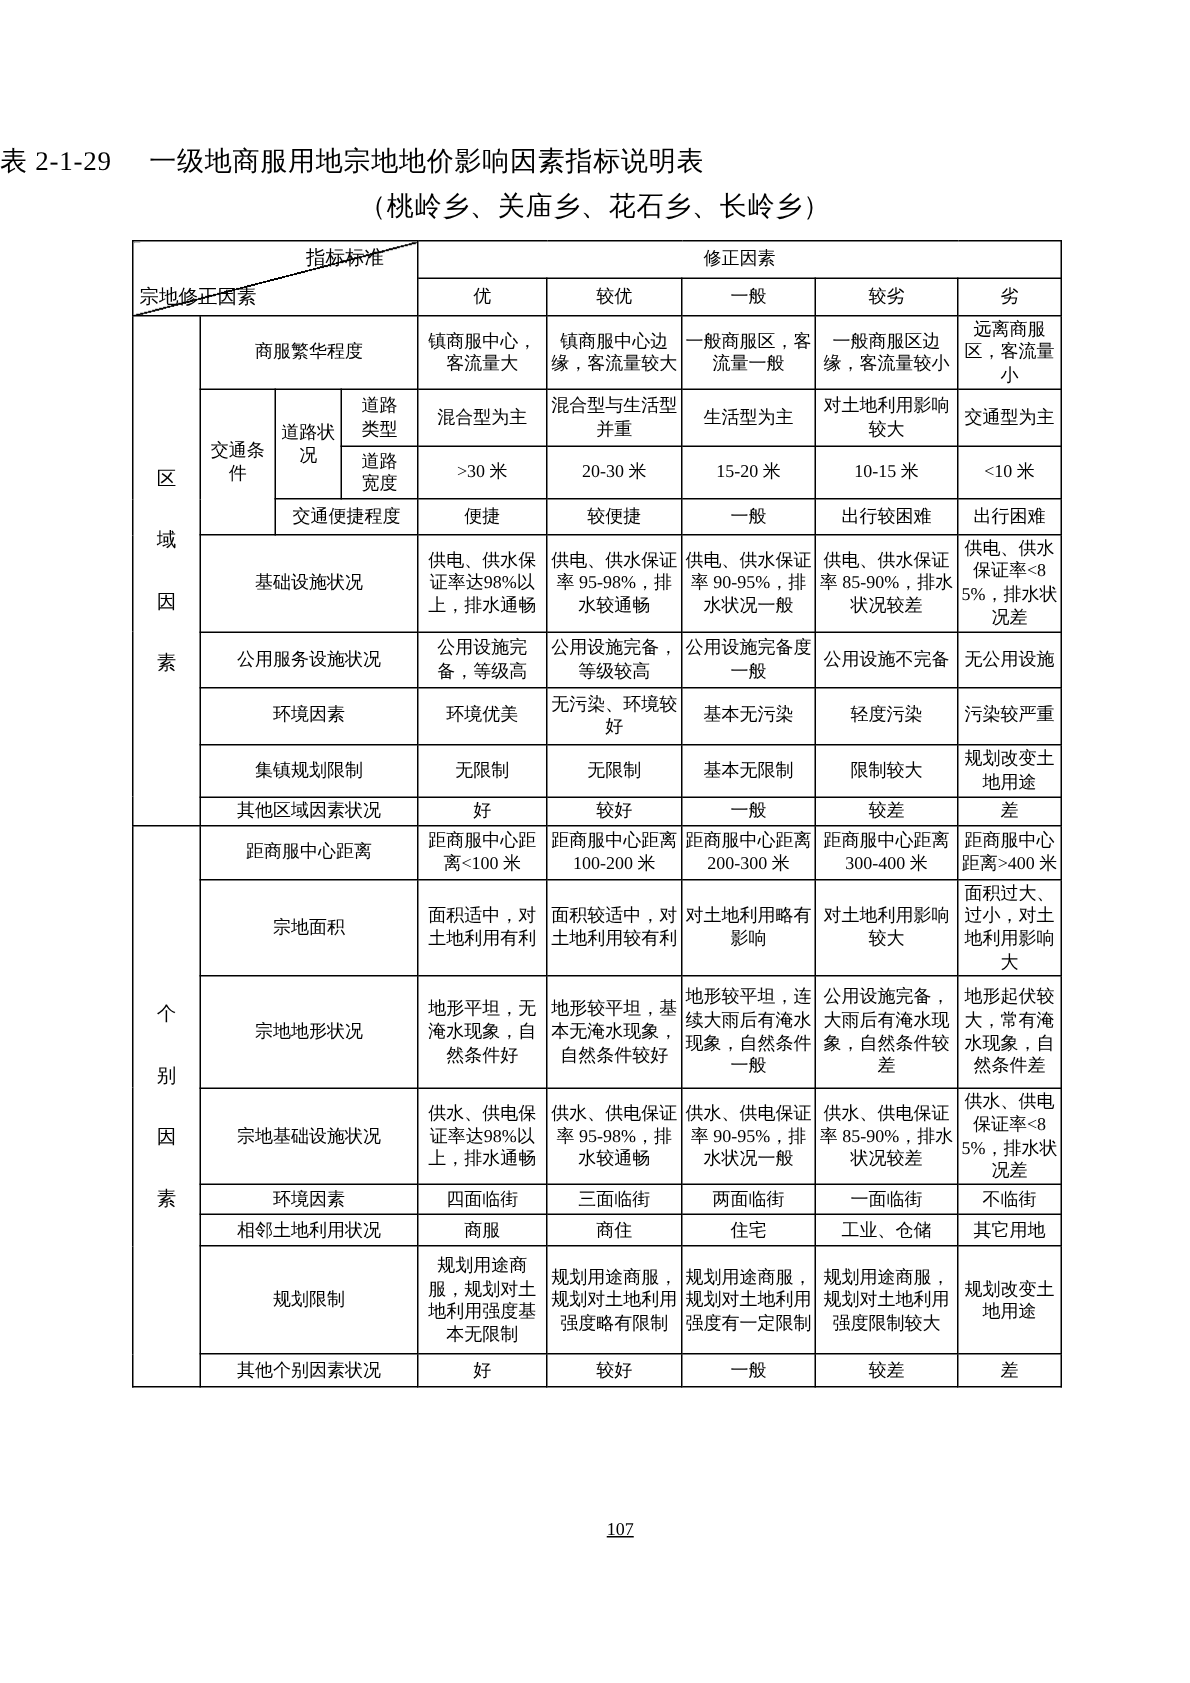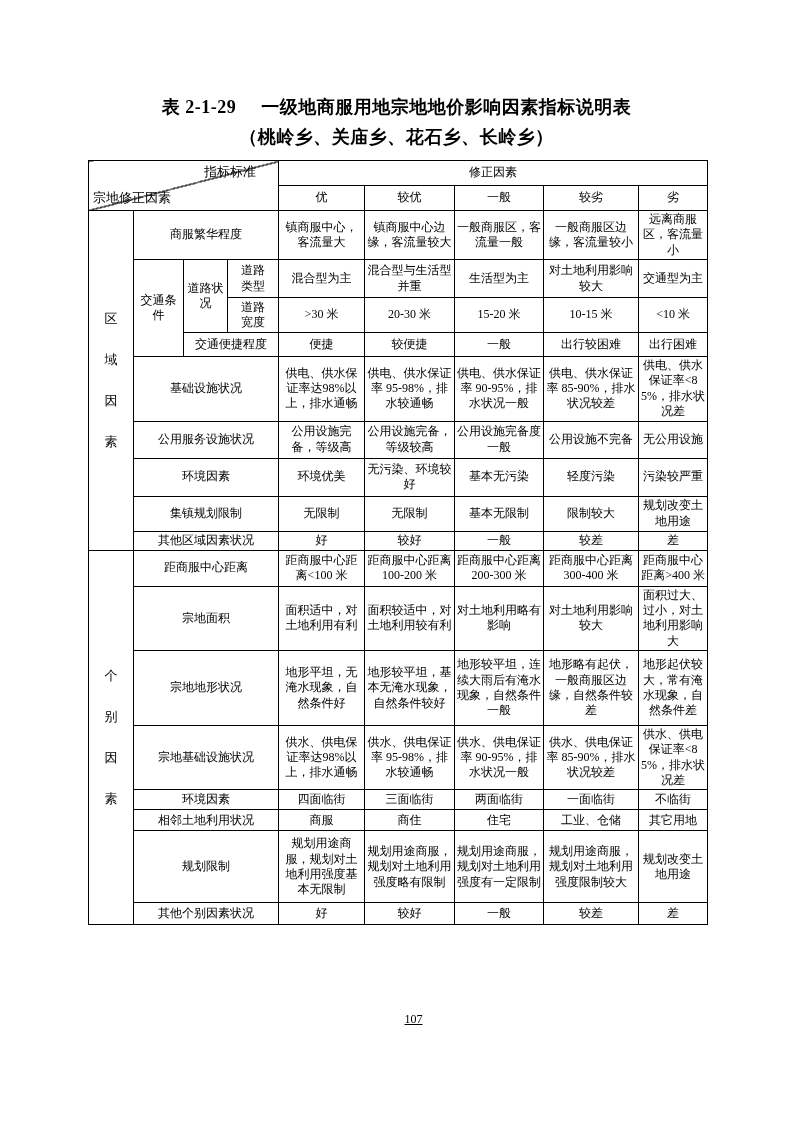--- a/index.html
+++ b/index.html
@@ -3,25 +3,25 @@
 <meta charset="utf-8">
 <style>
   html,body{margin:0;padding:0;}
   body{
     width:793px;height:1122px;background:#ffffff;color:#000;
     font-family:"Liberation Serif","DejaVu Serif",serif;
     position:relative;overflow:hidden;
   }
   .page{position:relative;width:793px;height:1122px;}
   .title{
-    padding-top:94px;text-align:center;font-weight:bold;font-size:18px;
+    padding-top:94px;text-align:left;font-weight:normal;font-size:18px;
     white-space:pre;letter-spacing:0.5px;line-height:26px;
   }
   .subtitle{
-    text-align:center;font-weight:bold;font-size:18px;margin-top:5px;
+    text-align:center;font-weight:normal;font-size:18px;margin-top:5px;
     letter-spacing:0.5px;line-height:24px;
   }
   table.factors{
     border-collapse:collapse;table-layout:fixed;
     margin:11px 0 0 88px;width:619px;
     border:1.5px solid #000;
   }
   table.factors td{
     border:1px solid #000;text-align:center;vertical-align:middle;
     font-size:12px;line-height:1.28;padding:1px 2px;
@@ -197,21 +197,21 @@
       <td class="val">面积较适中，对土地利用较有利</td>
       <td class="val">对土地利用略有影响</td>
       <td class="val">对土地利用影响较大</td>
       <td class="val">面积过大、过小，对土地利用影响大</td>
     </tr>
     <tr class="r11">
       <td class="lab" colspan="3">宗地地形状况</td>
       <td class="val">地形平坦，无淹水现象，自然条件好</td>
       <td class="val">地形较平坦，基本无淹水现象，自然条件较好</td>
       <td class="val">地形较平坦，连续大雨后有淹水现象，自然条件一般</td>
-      <td class="val">地形略有起伏，一般商服区边缘，自然条件较差</td>
+      <td class="val">公用设施完备，大雨后有淹水现象，自然条件较差</td>
       <td class="val">地形起伏较大，常有淹水现象，自然条件差</td>
     </tr>
     <tr class="r12">
       <td class="lab" colspan="3">宗地基础设施状况</td>
       <td class="val">供水、供电保证率达98%以上，排水通畅</td>
       <td class="val">供水、供电保证率 95-98%，排水较通畅</td>
       <td class="val">供水、供电保证率 90-95%，排水状况一般</td>
       <td class="val">供水、供电保证率 85-90%，排水状况较差</td>
       <td class="val">供水、供电保证率&lt;85%，排水状况差</td>
     </tr>

